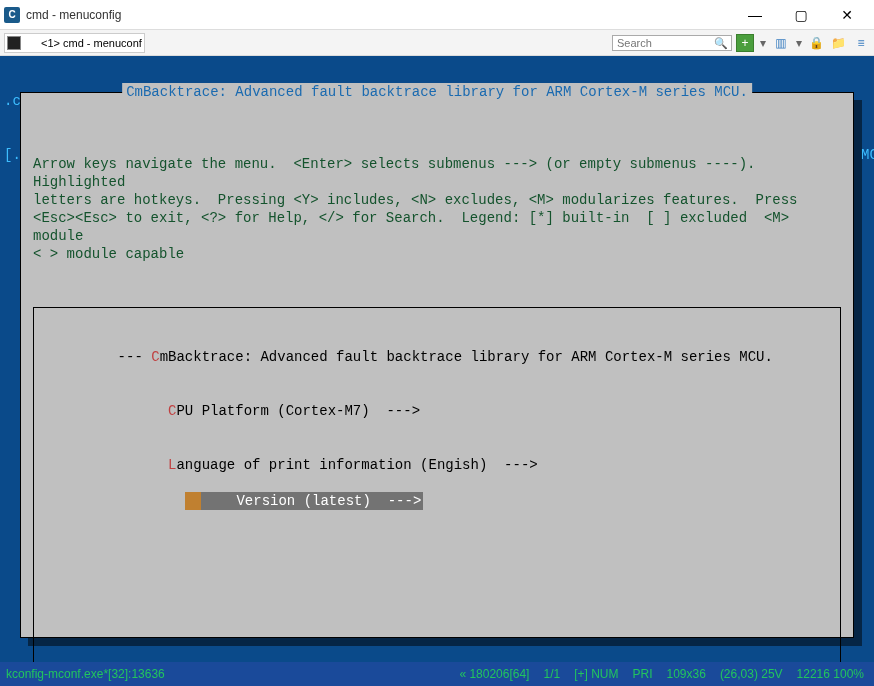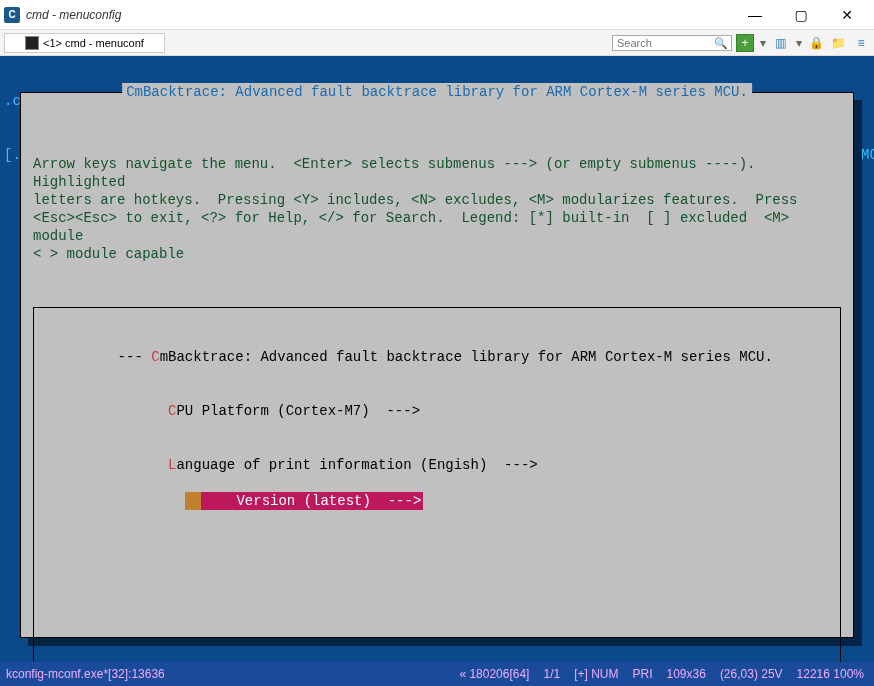--- a/index.html
+++ b/index.html
@@ -1,23 +1,23 @@
 <!DOCTYPE html>
 <html><head>
 <meta charset="utf-8">
 <style>
 * { margin:0; padding:0; box-sizing:border-box; }
 body { font-family:"Segoe UI",Arial,sans-serif; font-size:13px; background:#fff; width:874px; height:686px; overflow:hidden; position:relative; }
 .titlebar { height:30px; background:#fff; border-bottom:1px solid #ddd; display:flex; align-items:center; padding:0 4px; }
 .titlebar .app-icon { width:16px; height:16px; background:#1a5a8a; border-radius:2px; margin-right:6px; display:flex; align-items:center; justify-content:center; color:#fff; font-size:10px; font-weight:bold; }
-.titlebar .title { flex:1; font-size:12px; color:#333;font-style:italic; }
+.titlebar .title { flex:1; font-size:12px; color:#333; }
 .titlebar .win-controls { display:flex; }
 .titlebar .win-btn { width:46px; height:30px; display:flex; align-items:center; justify-content:center; cursor:pointer; font-size:14px; }
 .toolbar { height:26px; background:#f4f4f4; border-bottom:1px solid #ddd; display:flex; align-items:center; padding:0 4px; gap:4px; }
-.tab { display:flex; align-items:center; gap:4px; padding:2px 20px; border:1px solid #ccc; background:#fff; font-size:11px; }
+.tab { display:flex; align-items:center; gap:20px; padding:2px 2px; border:1px solid #ccc; background:#fff; font-size:11px; }
 .tab .tab-icon { width:14px; height:14px; background:#222; border:1px solid #888; }
 .spacer { flex:1; }
 .search-box { width:120px; height:16px; border:1px solid #aaa; padding:0 18px 0 4px; font-size:11px; position:relative; background:#fff; }
 .search-wrap { position:relative; }
 .search-wrap .mag { position:absolute; right:4px; top:2px; font-size:11px; color:#666; }
 .tool-icon { width:18px; height:18px; display:flex; align-items:center; justify-content:center; font-size:12px; cursor:pointer; border:1px solid transparent; }
 .tool-icon.green { background:#4a9e3d; color:#fff; border-color:#3a7e2d; }
 .tool-icon.dd { width:10px; color:#666; }
 .terminal { background:#0a4a8a; color:#c0c0c0; font-family:Consolas,"Courier New",monospace; font-size:14px; line-height:18px; height:606px; padding:0; white-space:pre; overflow:hidden; position:relative; }
 .term-line { padding:0 4px; white-space:pre; }
@@ -25,23 +25,23 @@
 .dialog-outer { position:absolute; left:20px; right:12px; top:36px; bottom:16px; }
 .dialog-box { background:#c0c0c0; color:#000; border:1px solid #000; position:absolute; left:0; top:0; right:8px; bottom:8px; }
 .dialog-shadow { position:absolute; left:8px; top:8px; right:0; bottom:0; background:rgba(0,0,0,0.5); }
 .dialog-title { position:absolute; top:-10px; left:50%; transform:translateX(-50%); background:#c0c0c0; color:#1a6ab0; padding:0 4px; white-space:nowrap; }
 .dialog-help { padding:8px 12px 4px; white-space:pre-wrap; color:#14532d; }
 .inner-box { border:1px solid #000; margin:4px 12px 12px; height:392px; position:relative; padding:4px 8px; }
 .menu-item { white-space:pre; color:#000; height:18px;font-family:Liberation Mono, monospace; }
 .menu-item .hk { color:#c04040; }
 .menu-item.sel { display:inline-block; }
 .sel-mark { display:inline-block; width:16px; height:18px; background:#c08030; vertical-align:top; }
-.sel-text { background:#be185d; color:#fff; display:inline-block; padding:0 2px; }
+.sel-text { background:#737373; color:#fff; display:inline-block; padding:0 2px; }
 .sel-text .hk { color:#fff; }
-.statusbar { height:24px; position:absolute; bottom:0; left:0; right:0; background:#1a4a9a; color:#f0abfc; font-size:12px; display:flex; align-items:center; padding:0 6px; gap:6px; }
+.statusbar { height:24px; position:absolute; bottom:0; left:0; right:0; background:#1a4a9a; color:#22c55e; font-size:12px; display:flex; align-items:center; padding:0 6px; gap:6px; }
 .statusbar .sb-left { flex:1; }
 .statusbar .sb-seg { padding:0 4px; }
 .arrow { color:#3dbdff; }
 </style>
 </head>
 <body>
 
 <div class="titlebar">
   <div class="app-icon">C</div>
   <div class="title">cmd - menuconfig</div>

